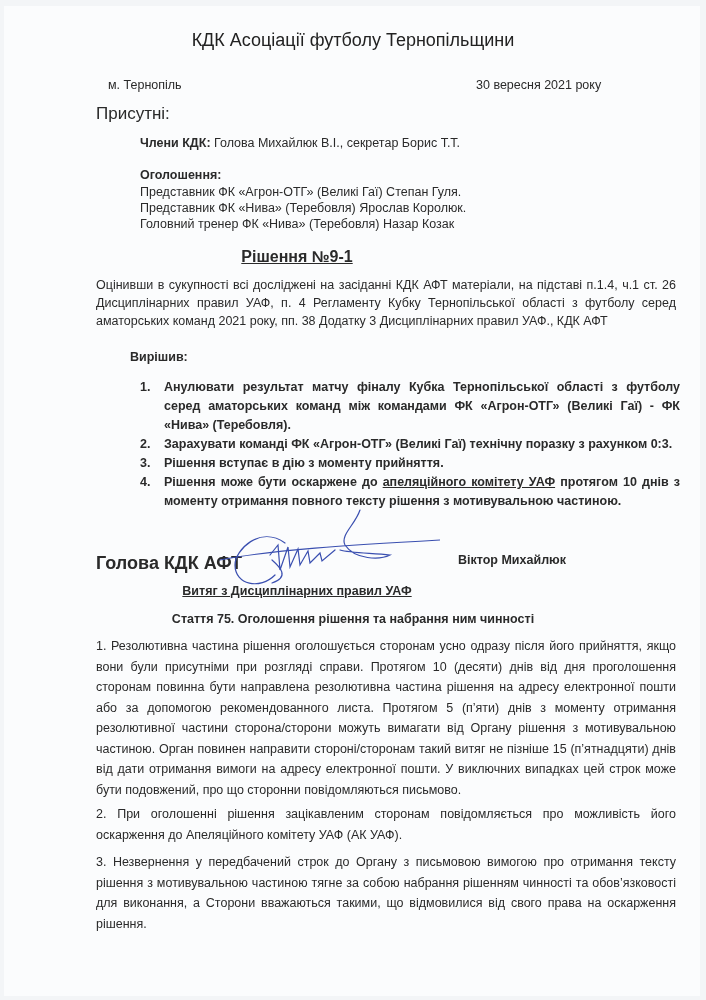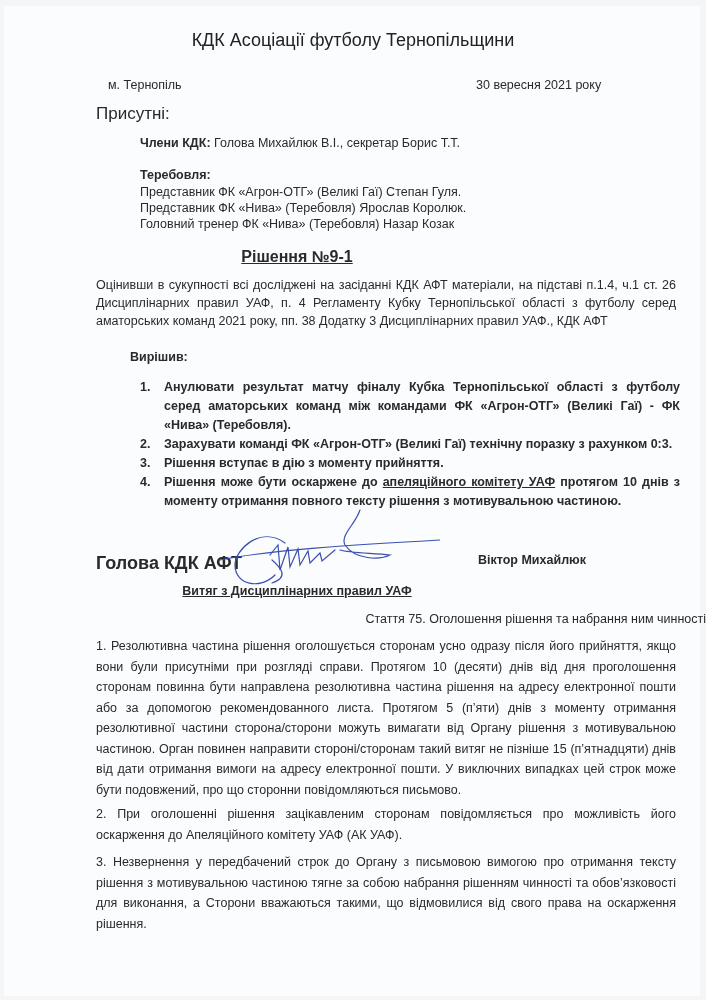--- a/index.html
+++ b/index.html
@@ -35,29 +35,29 @@
   }
   .resolved { left: 130px; top: 350px; font-size: 12.5px; font-weight: bold; }
   .items {
     left: 140px; top: 378px; width: 540px; margin: 0; padding: 0;
     list-style: none; font-size: 12.5px; font-weight: bold; line-height: 19px;
   }
   .items li { position: relative; padding-left: 24px; text-align: justify; }
   .items li .num { position: absolute; left: 0; top: 0; }
   .items .ul { text-decoration: underline; }
   .sign-left { left: 96px; top: 553px; font-size: 18px; font-weight: bold; }
-  .sign-right { left: 478px; top: 553px; font-size: 12.5px; font-weight: bold; }
+  .sign-right { left: 458px; top: 553px; font-size: 12.5px; font-weight: bold; }
   .signature { left: 210px; top: 505px; width: 230px; height: 90px; }
   .extract-title {
     left: 0; width: 594px; top: 584px; text-align: center;
     font-size: 12.5px; font-weight: bold; text-decoration: underline;
   }
   .article-title {
-    left: 0; width: 706px; top: 612px; text-align: right;
-    font-size: 12.5px; font-weight: normal;
+    left: 0; width: 706px; top: 612px; text-align: center;
+    font-size: 12.5px; font-weight: bold;
   }
   .para {
     left: 96px; width: 580px; font-size: 12.5px; line-height: 20.5px; text-align: justify;
   }
   .p1 { top: 636px; }
   .p2 { top: 804px; }
   .p3 { top: 852px; }
 </style>
 </head>
 <body>
@@ -65,21 +65,21 @@
 <div class="page"></div>
 
 <div class="abs title">КДК Асоціації футболу Тернопільщини</div>
 <div class="abs city">м. Тернопіль</div>
 <div class="abs date">30 вересня 2021 року</div>
 
 <div class="abs present">Присутні:</div>
 <div class="abs members">
   <b>Члени КДК:</b><span> Голова Михайлюк В.І., секретар Борис Т.Т.</span>
 </div>
-<div class="abs invited-h">Теребовля:</div>
+<div class="abs invited-h">Оголошення:</div>
 <div class="abs invited-list">
   <div>Представник ФК «Агрон-ОТГ» (Великі Гаї) Степан Гуля.</div>
   <div>Представник ФК «Нива» (Теребовля) Ярослав Королюк.</div>
   <div>Головний тренер ФК «Нива» (Теребовля) Назар Козак</div>
 </div>
 
 <div class="abs decision-title">Рішення №9-1</div>
 <div class="abs intro">Оцінивши в сукупності всі досліджені на засіданні КДК АФТ матеріали, на підставі п.1.4, ч.1 ст. 26 Дисциплінарних правил УАФ, п. 4  Регламенту Кубку Тернопільської області з футболу серед аматорських команд 2021 року, пп. 38 Додатку 3 Дисциплінарних правил УАФ.,  КДК АФТ</div>
 <div class="abs resolved">Вирішив:</div>
 

